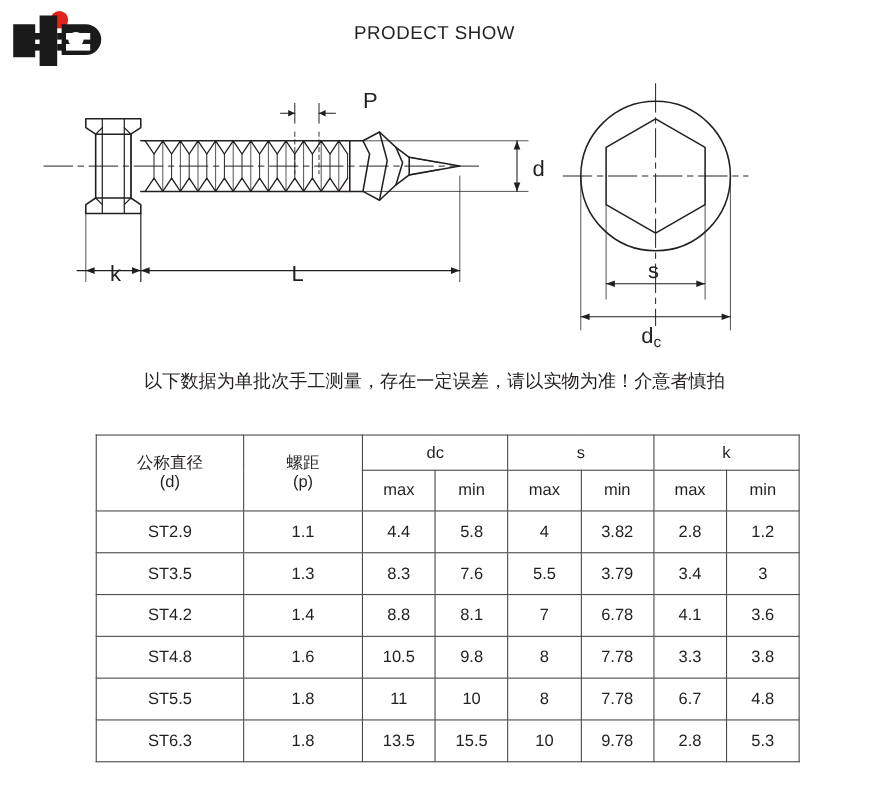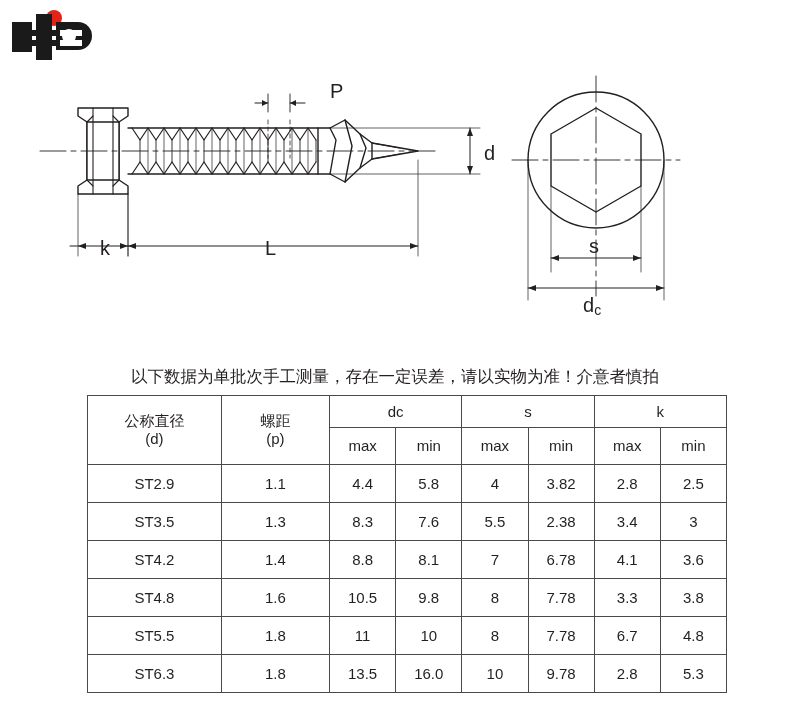--- a/index.html
+++ b/index.html
@@ -43,21 +43,21 @@
     position: absolute;
     left: 0;
     top: 60px;
     width: 790px;
     height: 260px;
   }
   
   .note {
     position: absolute;
     left: 0;
-    top: 366px;
+    top: 336px;
     width: 790px;
     text-align: center;
     font-size: 16.5px;
     color: #231f20;
   }
   
   .table-wrap {
     position: absolute;
     left: 75px;
     top: 395px;
@@ -109,20 +109,21 @@
         <rect x="22" y="32" width="10" height="6" fill="#1a1a1a"></rect>
         <rect x="44" y="22" width="10" height="6" fill="#1a1a1a"></rect>
         <rect x="44" y="32" width="10" height="6" fill="#1a1a1a"></rect>
         <rect x="52" y="22" width="22" height="6" fill="#ffffff"></rect>
         <rect x="52" y="32" width="22" height="6" fill="#ffffff"></rect>
         <circle cx="61" cy="28" r="7" fill="#ffffff"></circle>
       </g>
     </svg>
   </div>
 
+  <div class="title">PRODECT SHOW</div>
 
   <div class="drawing">
     <svg width="790" height="260" viewBox="0 0 790 260" xmlns="http://www.w3.org/2000/svg">
       <g fill="none" stroke="#231f20" stroke-width="1.4" stroke-linejoin="round" stroke-linecap="round">
 
         <path d="M104 36 L104 42 L96 42 L96 38 L88 38 L88 50 L83 50 L83 132 L88 132 L88 144 L96 144 L96 140 L104 140 L104 146" transform="translate(0,0)" opacity="0"></path>
 
         <path d="M78 48 L128 48 L128 56 L119 62 L119 120 L128 126 L128 134 L78 134 L78 126 L87 120 L87 62 L78 56 Z" fill="#ffffff"></path>
 
         <path d="M87 62 L119 62 L119 120 L87 120 Z" fill="#ffffff"></path>
@@ -222,29 +223,29 @@
       </thead>
       <tbody>
         <tr>
           <td class="val">ST2.9</td>
           <td class="val">1.1</td>
           <td class="val">4.4</td>
           <td class="val">5.8</td>
           <td class="val">4</td>
           <td class="val">3.82</td>
           <td class="val">2.8</td>
-          <td class="val">2.5</td>
+          <td class="val">1.2</td>
         </tr>
         <tr>
           <td class="val">ST3.5</td>
           <td class="val">1.3</td>
           <td class="val">8.3</td>
           <td class="val">7.6</td>
           <td class="val">5.5</td>
-          <td class="val">2.38</td>
+          <td class="val">3.79</td>
           <td class="val">3.4</td>
           <td class="val">3</td>
         </tr>
         <tr>
           <td class="val">ST4.2</td>
           <td class="val">1.4</td>
           <td class="val">8.8</td>
           <td class="val">8.1</td>
           <td class="val">7</td>
           <td class="val">6.78</td>
@@ -268,21 +269,21 @@
           <td class="val">10</td>
           <td class="val">8</td>
           <td class="val">7.78</td>
           <td class="val">6.7</td>
           <td class="val">4.8</td>
         </tr>
         <tr>
           <td class="val">ST6.3</td>
           <td class="val">1.8</td>
           <td class="val">13.5</td>
-          <td class="val">16.0</td>
+          <td class="val">15.5</td>
           <td class="val">10</td>
           <td class="val">9.78</td>
           <td class="val">2.8</td>
           <td class="val">5.3</td>
         </tr>
       </tbody>
     </table>
   </div>
 
 </div>

